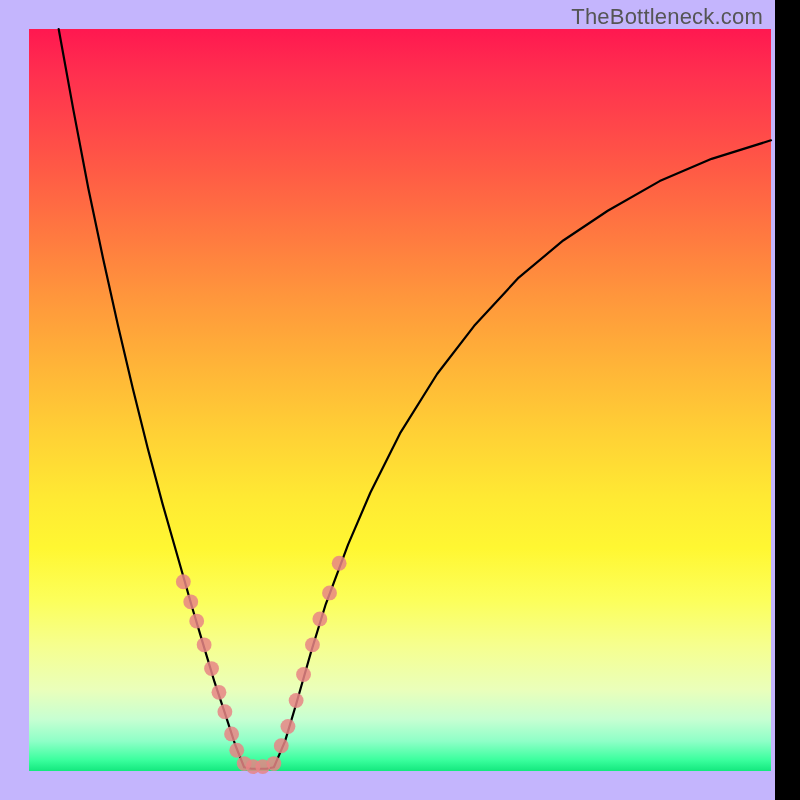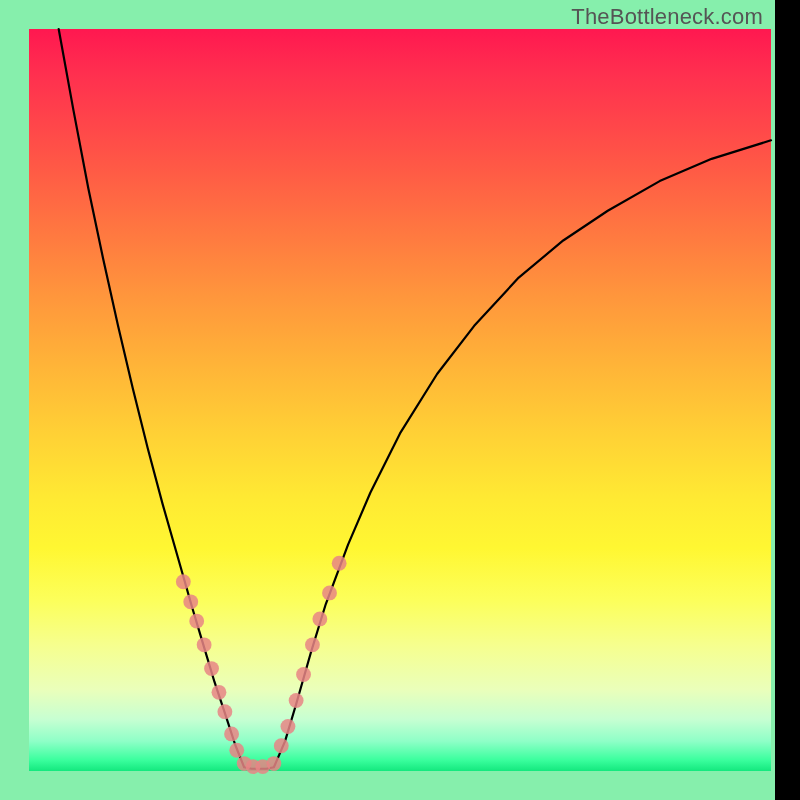--- a/index.html
+++ b/index.html
@@ -1,21 +1,21 @@
 <!DOCTYPE html>
 <html><head>
   <meta charset="utf-8">
   <style>
     * { margin: 0; padding: 0; box-sizing: border-box; }
     html, body { width: 800px; height: 800px; overflow: hidden; }
     body { background: #000; font-family: Arial, sans-serif; }
     .outer {
       width: 775px;
       height: 800px;
-      background: #86efac;
+      background: #c4b5fd;
       position: relative;
     }
     .watermark {
       position: absolute;
       top: 4px;
       right: 12px;
       color: #555;
       font-size: 22px;
       font-weight: 500;
       letter-spacing: 0.2px;

